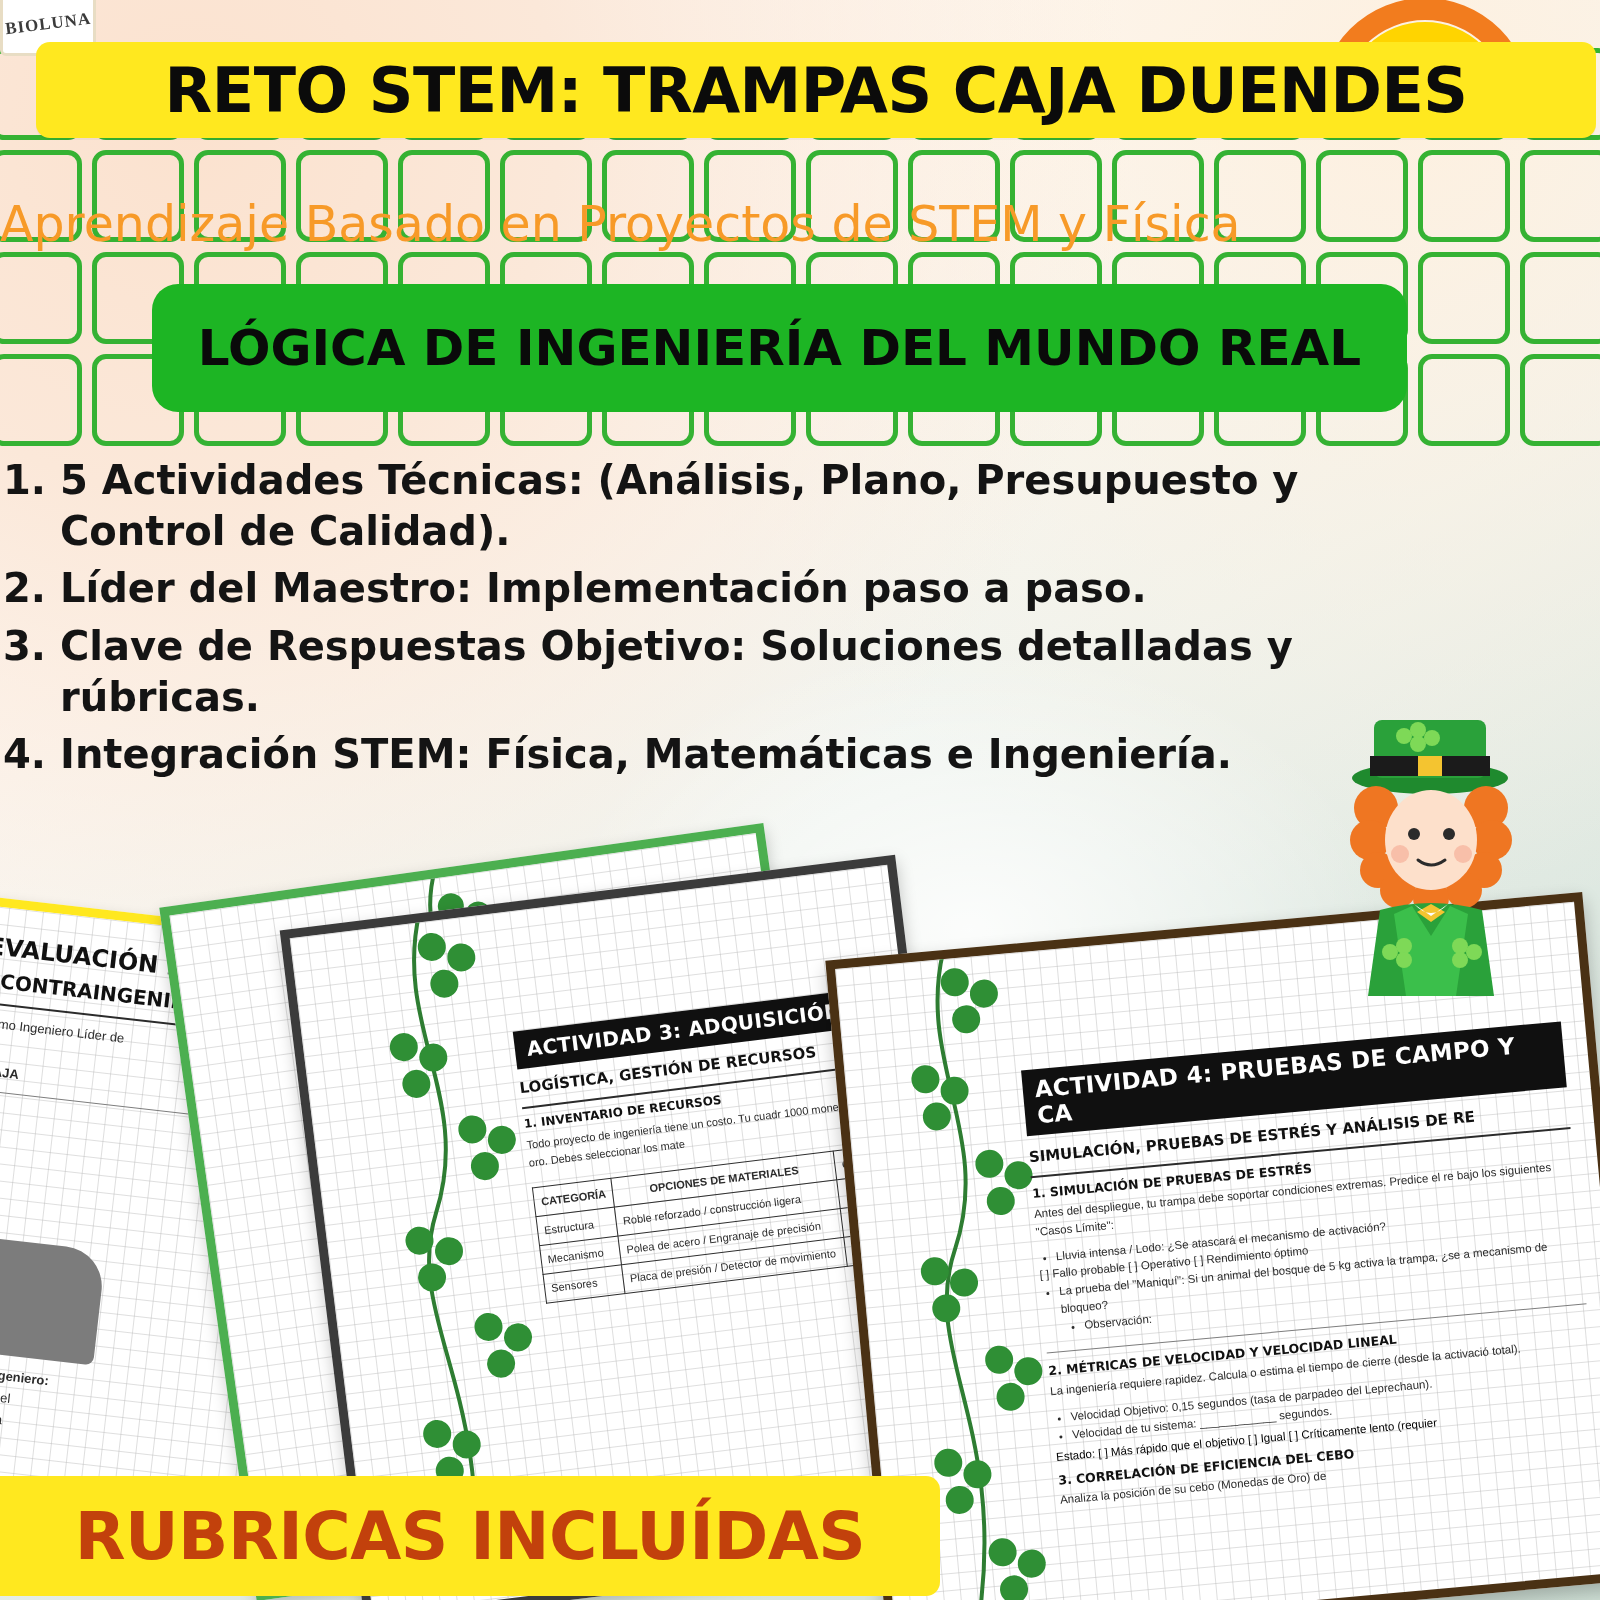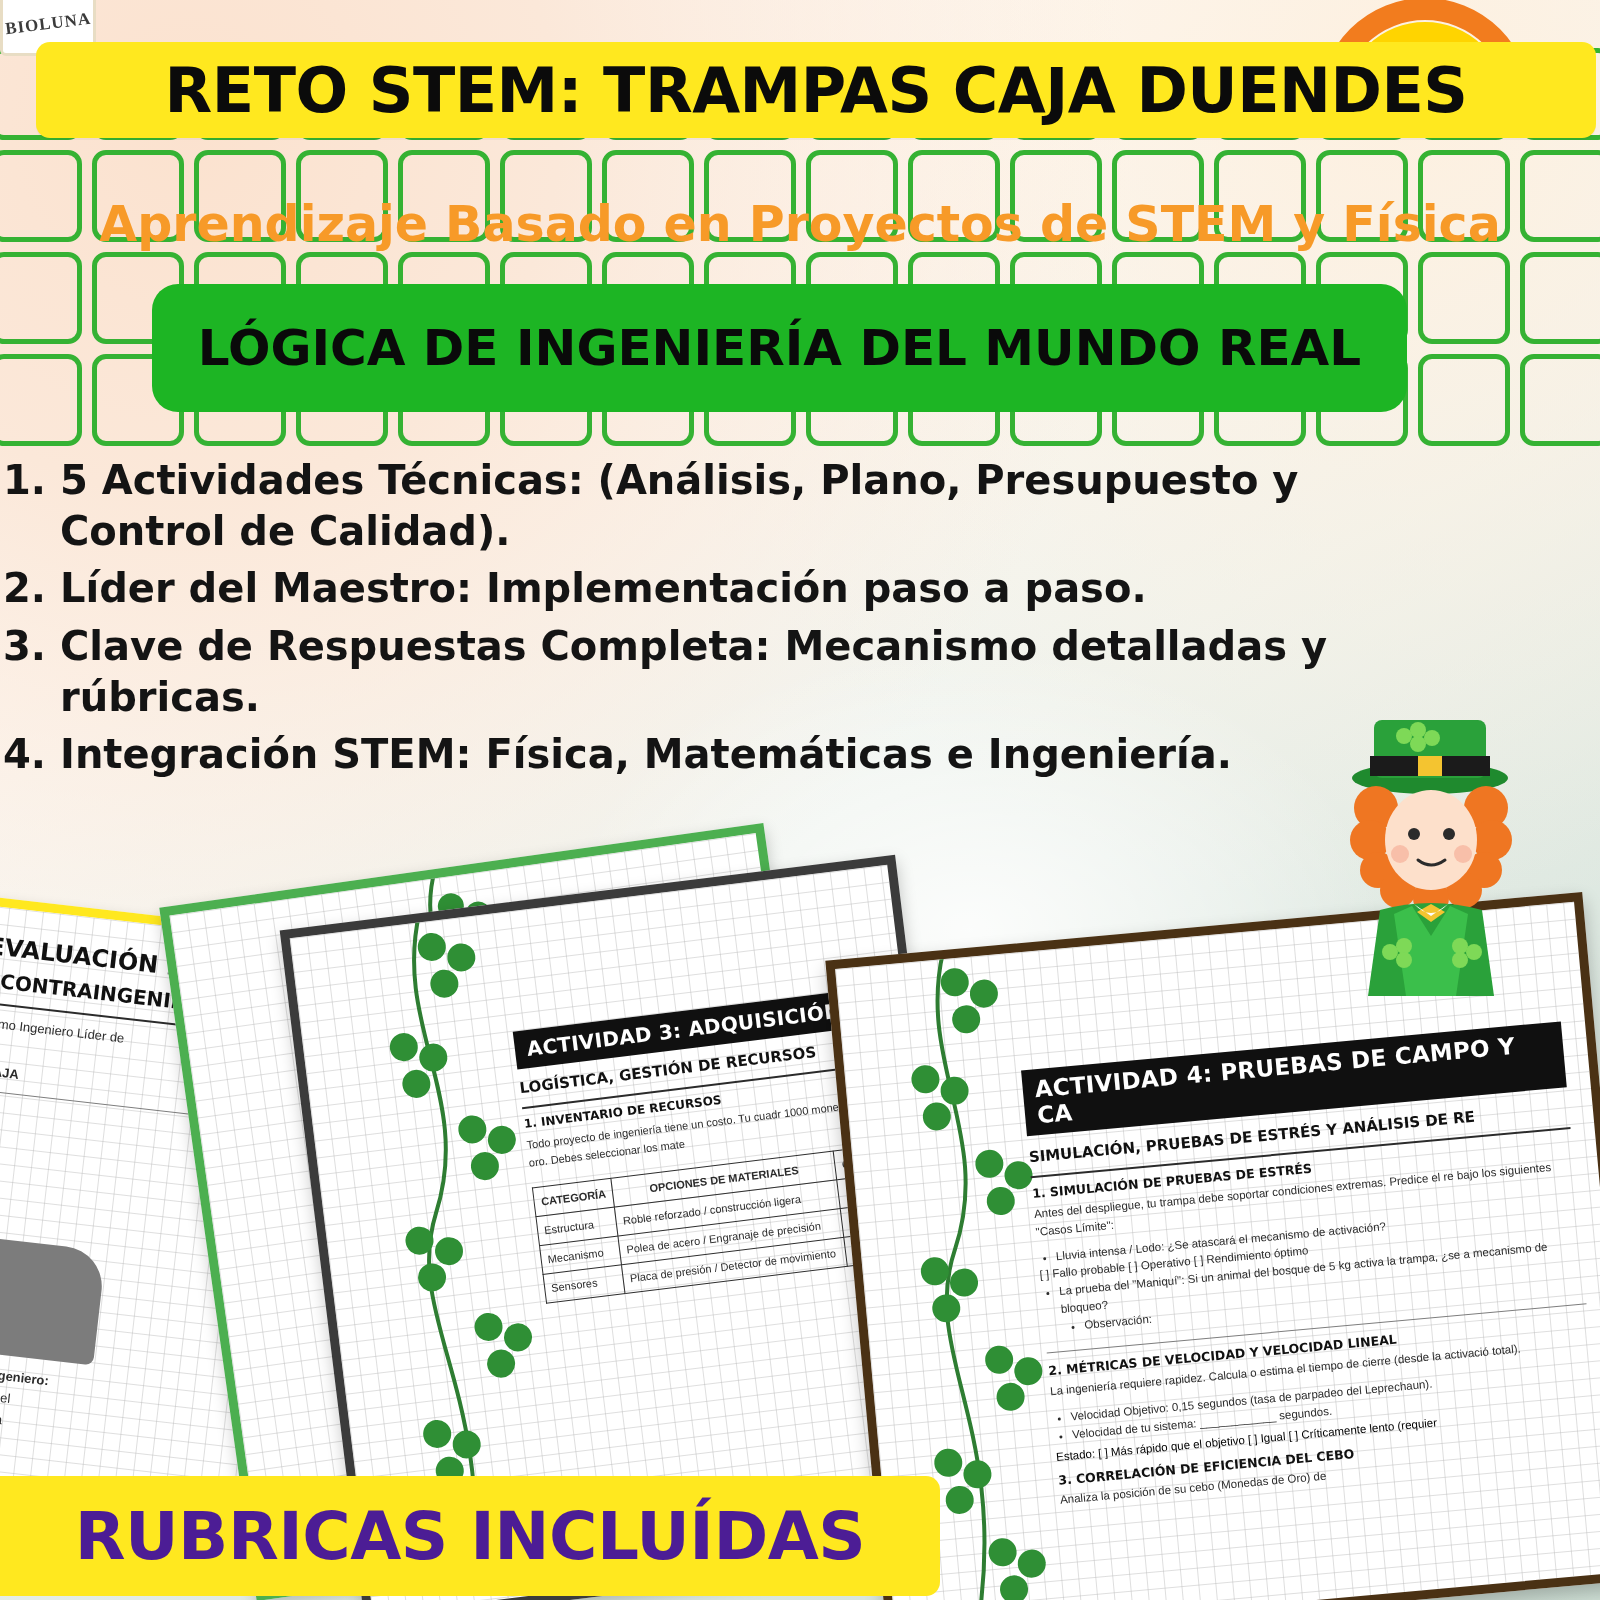--- a/index.html
+++ b/index.html
@@ -81,23 +81,23 @@
     font-size: 62px;
     letter-spacing: -0.5px;
     color: #0b0b0b;
     white-space: nowrap;
   }
 
   
   .subtitle {
     position: absolute;
     left: 0; top: 196px; width: 1600px;
-    text-align: center;
+    text-align: left;
     font-family: "DejaVu Sans", sans-serif;
-    font-weight: 700;
+    font-weight: 400;
     font-size: 49px;
     color: #f79a28;
     white-space: nowrap;
   }
 
   
   .green-pill {
     position: absolute;
     left: 152px; top: 284px; width: 1255px; height: 128px;
     background: #1db524;
@@ -209,21 +209,21 @@
     position: absolute;
     left: 0; bottom: 4px; width: 940px; height: 120px;
     background: #ffe81f;
     border-radius: 0 14px 14px 0;
     display: flex; align-items: center; justify-content: center;
   }
   .bottom-banner span {
     font-family: "DejaVu Sans", sans-serif;
     font-weight: 700;
     font-size: 66px;
-    color: #4c1d95;
+    color: #c2410c;
     letter-spacing: -0.5px;
     white-space: nowrap;
   }
 </style>
 </head>
 <body>
 
 <div class="backdrop"></div>
 <div class="backdrop-glow"></div>
 
@@ -319,21 +319,21 @@
   <div class="feature-item">
     <span class="num">1.</span>
     <span class="txt">5 Actividades Técnicas: (Análisis, Plano, Presupuesto y Control de Calidad).</span>
   </div>
   <div class="feature-item">
     <span class="num">2.</span>
     <span class="txt">Líder del Maestro: Implementación paso a paso.</span>
   </div>
   <div class="feature-item">
     <span class="num">3.</span>
-    <span class="txt">Clave de Respuestas Completa: Mecanismo detalladas y rúbricas.</span>
+    <span class="txt">Clave de Respuestas Objetivo: Soluciones detalladas y rúbricas.</span>
   </div>
   <div class="feature-item">
     <span class="num">4.</span>
     <span class="txt">Integración STEM: Física, Matemáticas e Ingeniería.</span>
   </div>
 </div>
 
 <div class="sheet sheet-1">
   <div class="grid-paper"></div>
   <div class="content">

